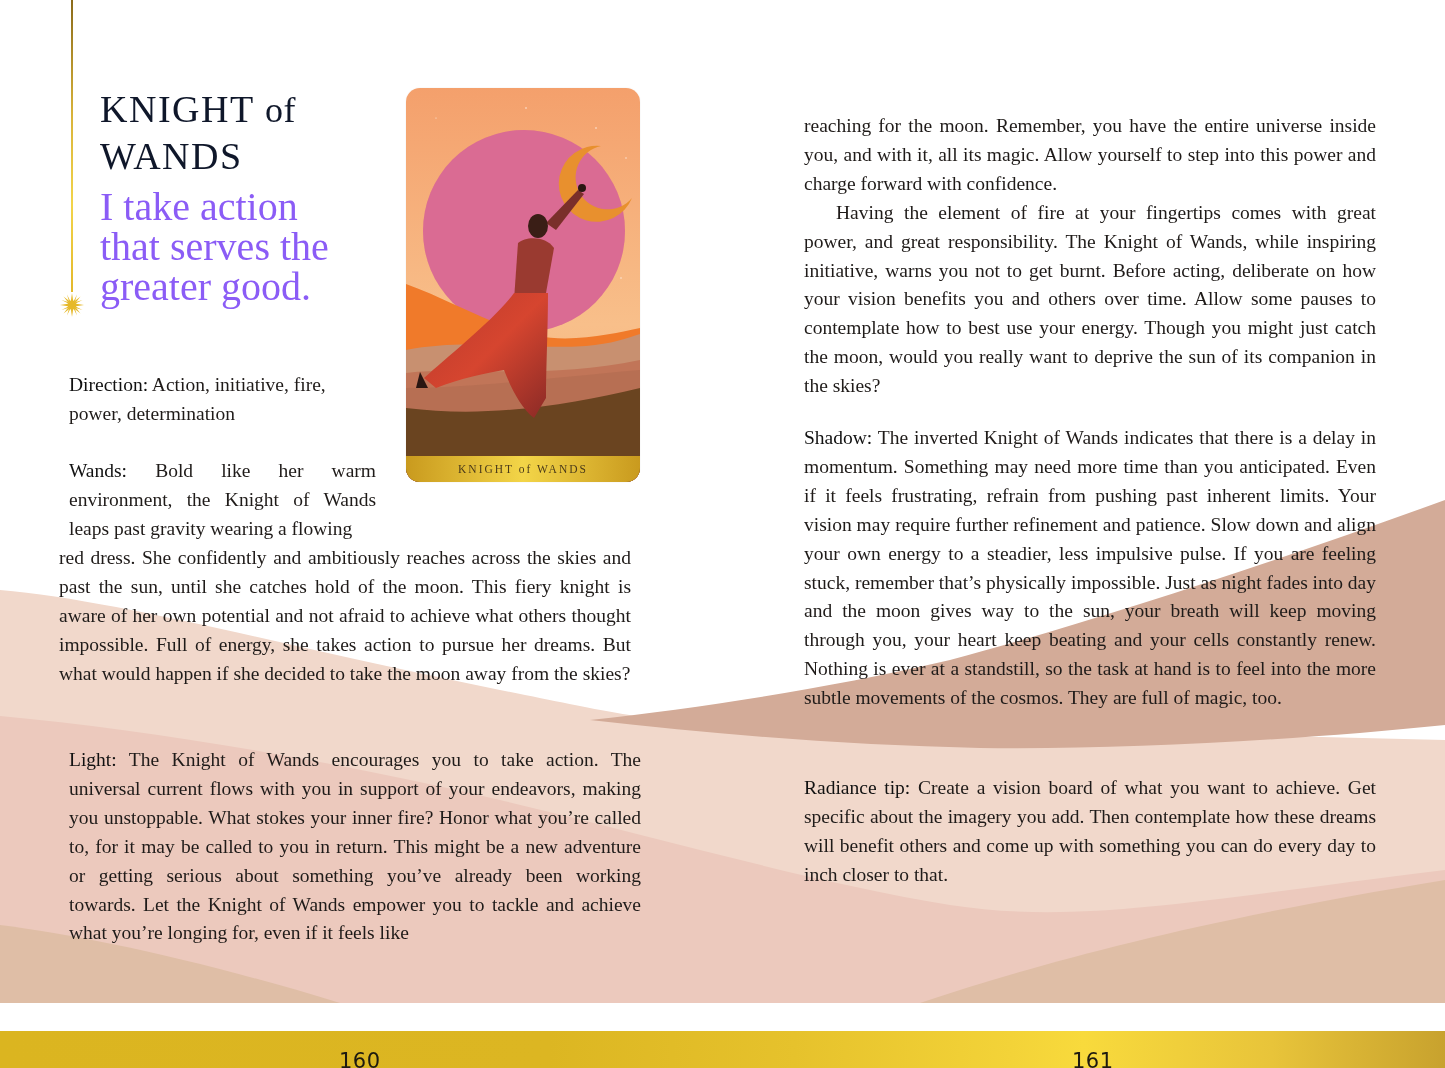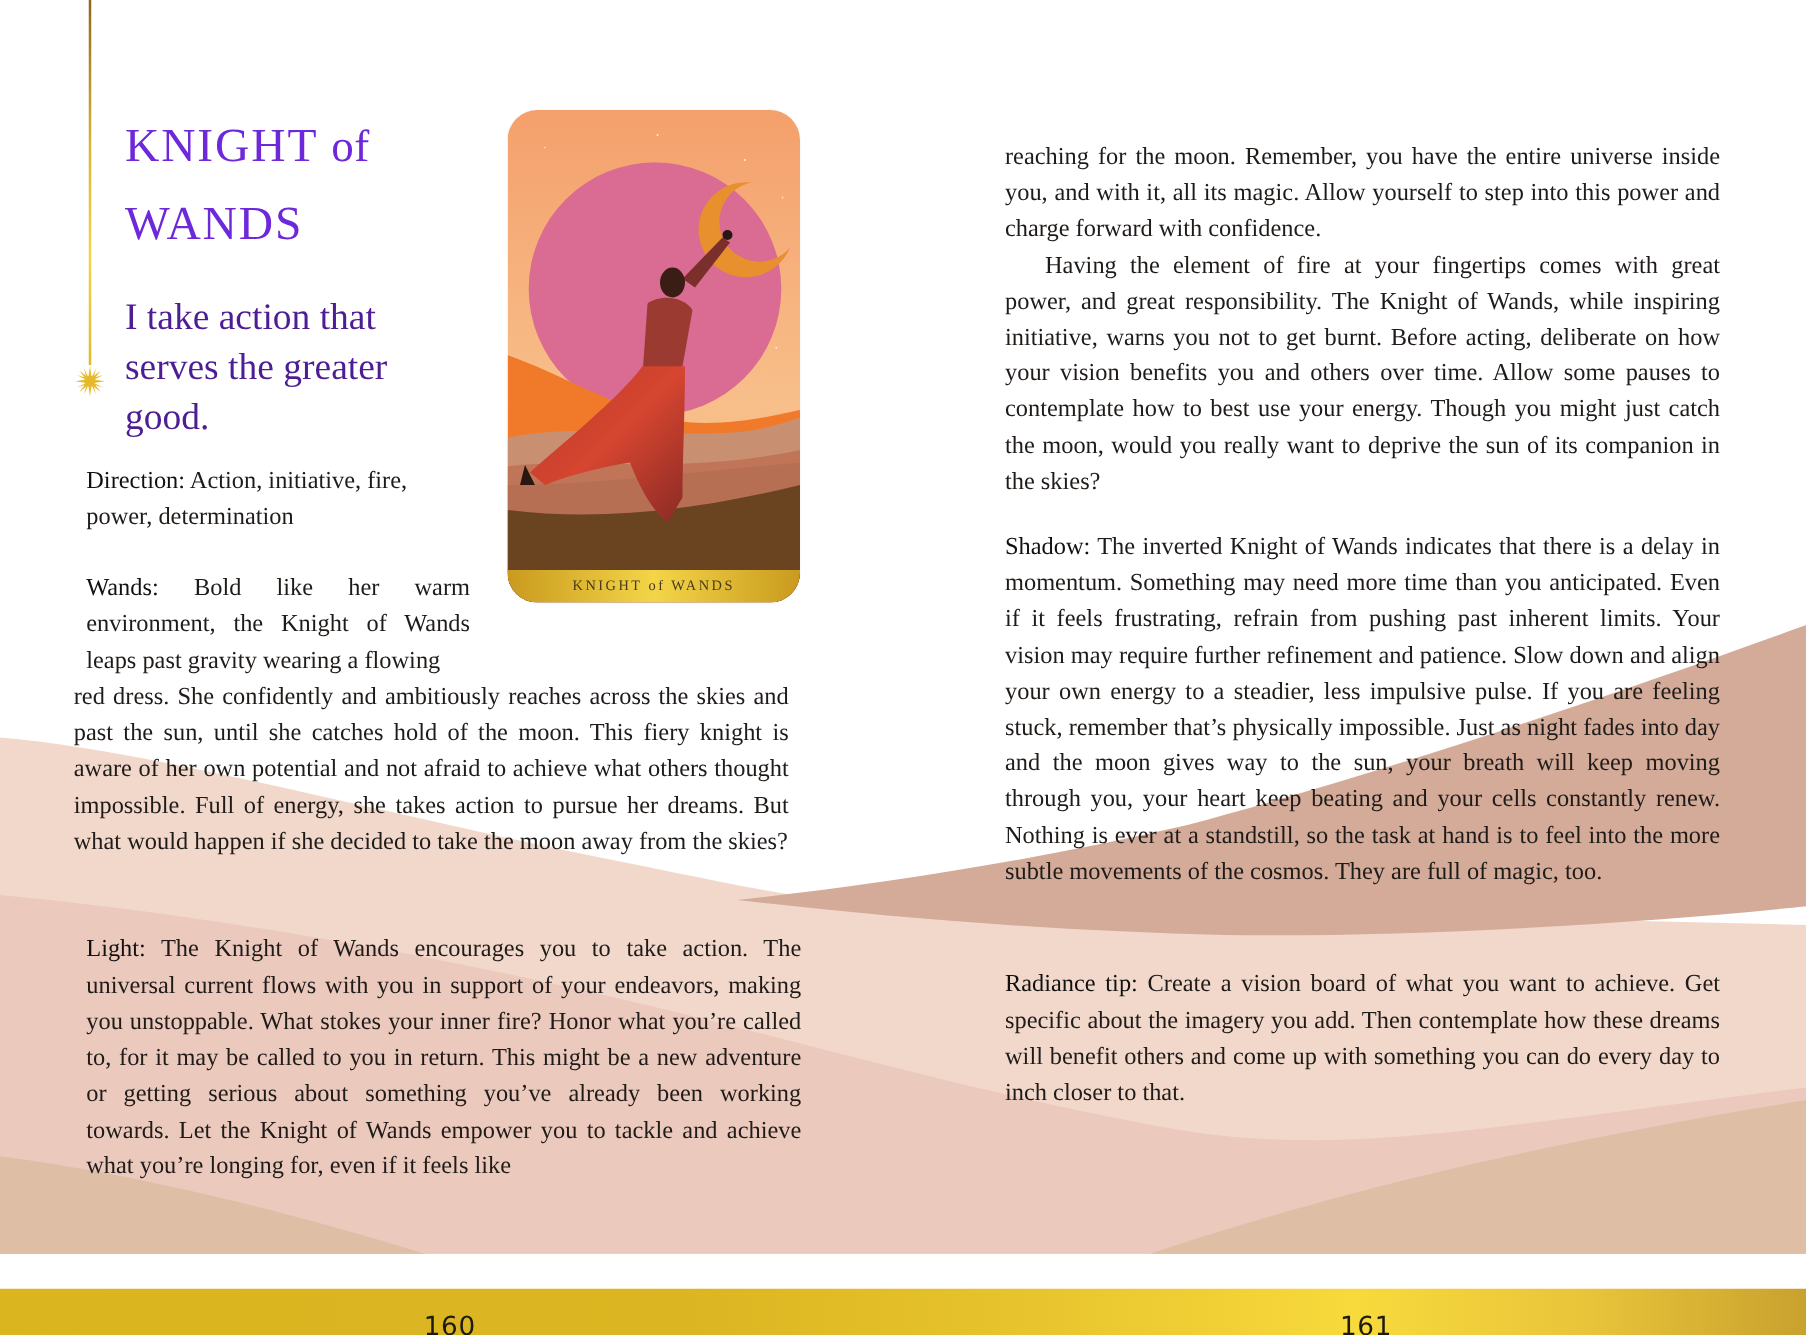--- a/index.html
+++ b/index.html
@@ -10,27 +10,27 @@
 
     .page { position: absolute; top: 0; height: 1003px; z-index: 2; }
     .page-left { left: 0; width: 722px; }
     .page-right { left: 722px; width: 723px; }
 
     .gold-line { position: absolute; left: 71px; top: 0; width: 2px; height: 292px;
       background: linear-gradient(to bottom, #8a6a1a 0%, #d9b43a 40%, #f2d44a 70%, #e3b82a 100%); }
     .gold-star { position: absolute; left: 60px; top: 293px; width: 24px; height: 24px; }
 
     .title-block { position: absolute; left: 100px; top: 86px; }
-    .title { font-family: "Liberation Serif", serif; font-weight: 400; font-size: 38px; line-height: 62px;
-      letter-spacing: 1.5px; color: #6d28d9; }
+    .title { font-family: "Liberation Serif", serif; font-weight: 400; font-size: 38px; line-height: 46px;
+      letter-spacing: 1.5px; color: #0f172a; }
     .title .small { font-size: 36px; letter-spacing: 0.5px; }
-    .affirmation { margin-top: 24px; font-family: "Liberation Serif", serif; font-size: 30px; line-height: 40px;
-      color: #4c1d95; width: 230px; font-weight: 400; }
+    .affirmation { margin-top: 8px; font-family: "Liberation Serif", serif; font-size: 40px; line-height: 40px;
+      color: #8b5cf6; width: 230px; font-weight: 400; }
 
-    .card { position: absolute; left: 406px; top: 88px; width: 234px; height: 394px; border-radius: 24px;
+    .card { position: absolute; left: 406px; top: 88px; width: 234px; height: 394px; border-radius: 14px;
       overflow: hidden; box-shadow: 0 0 0 1px rgba(0,0,0,0.02); }
     .card svg { display: block; }
     .card-label { position: absolute; left: 0; right: 0; bottom: 0; height: 26px; display: flex; align-items: center;
       justify-content: center; font-family: "Liberation Serif", serif; font-size: 11.5px; letter-spacing: 2px;
       color: #4a3a1a; }
 
     .text { font-family: "Liberation Serif", serif; font-size: 19.5px; line-height: 28.9px; color: #1f1b19; text-align: justify; }
     .text b { font-weight: 400; color: #111; }
     .para { position: absolute; margin-top: 16px; }
 

